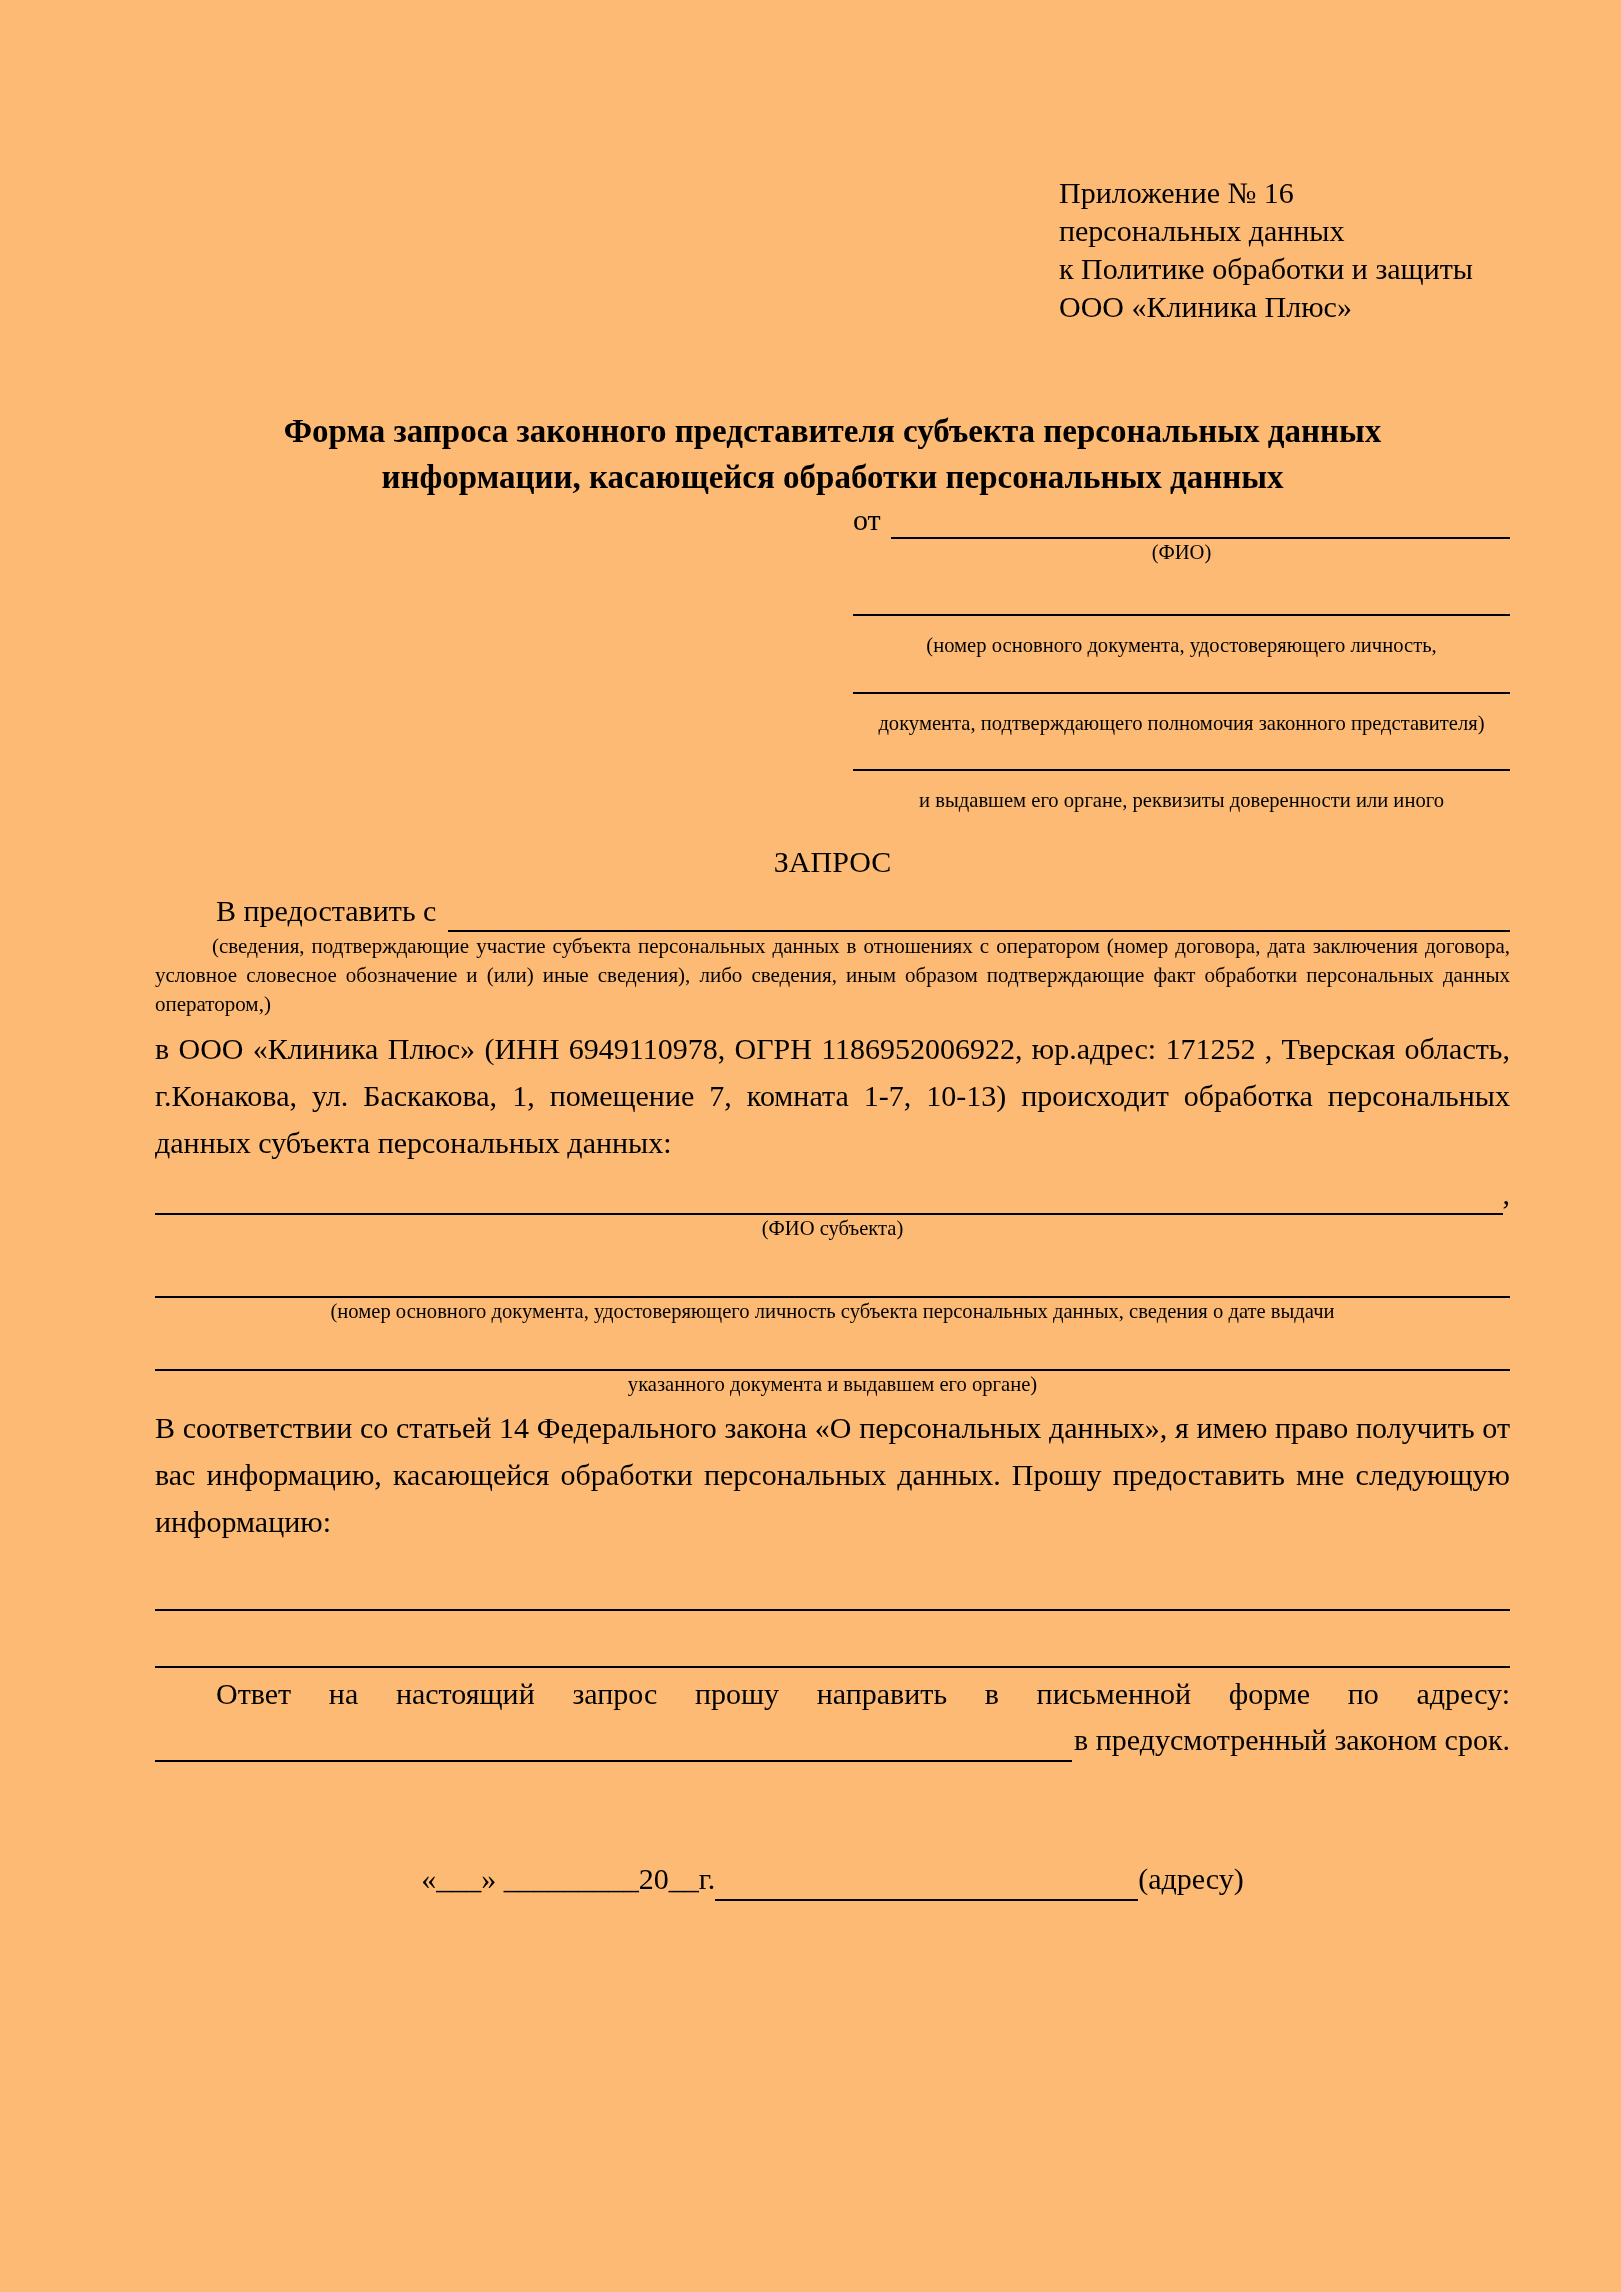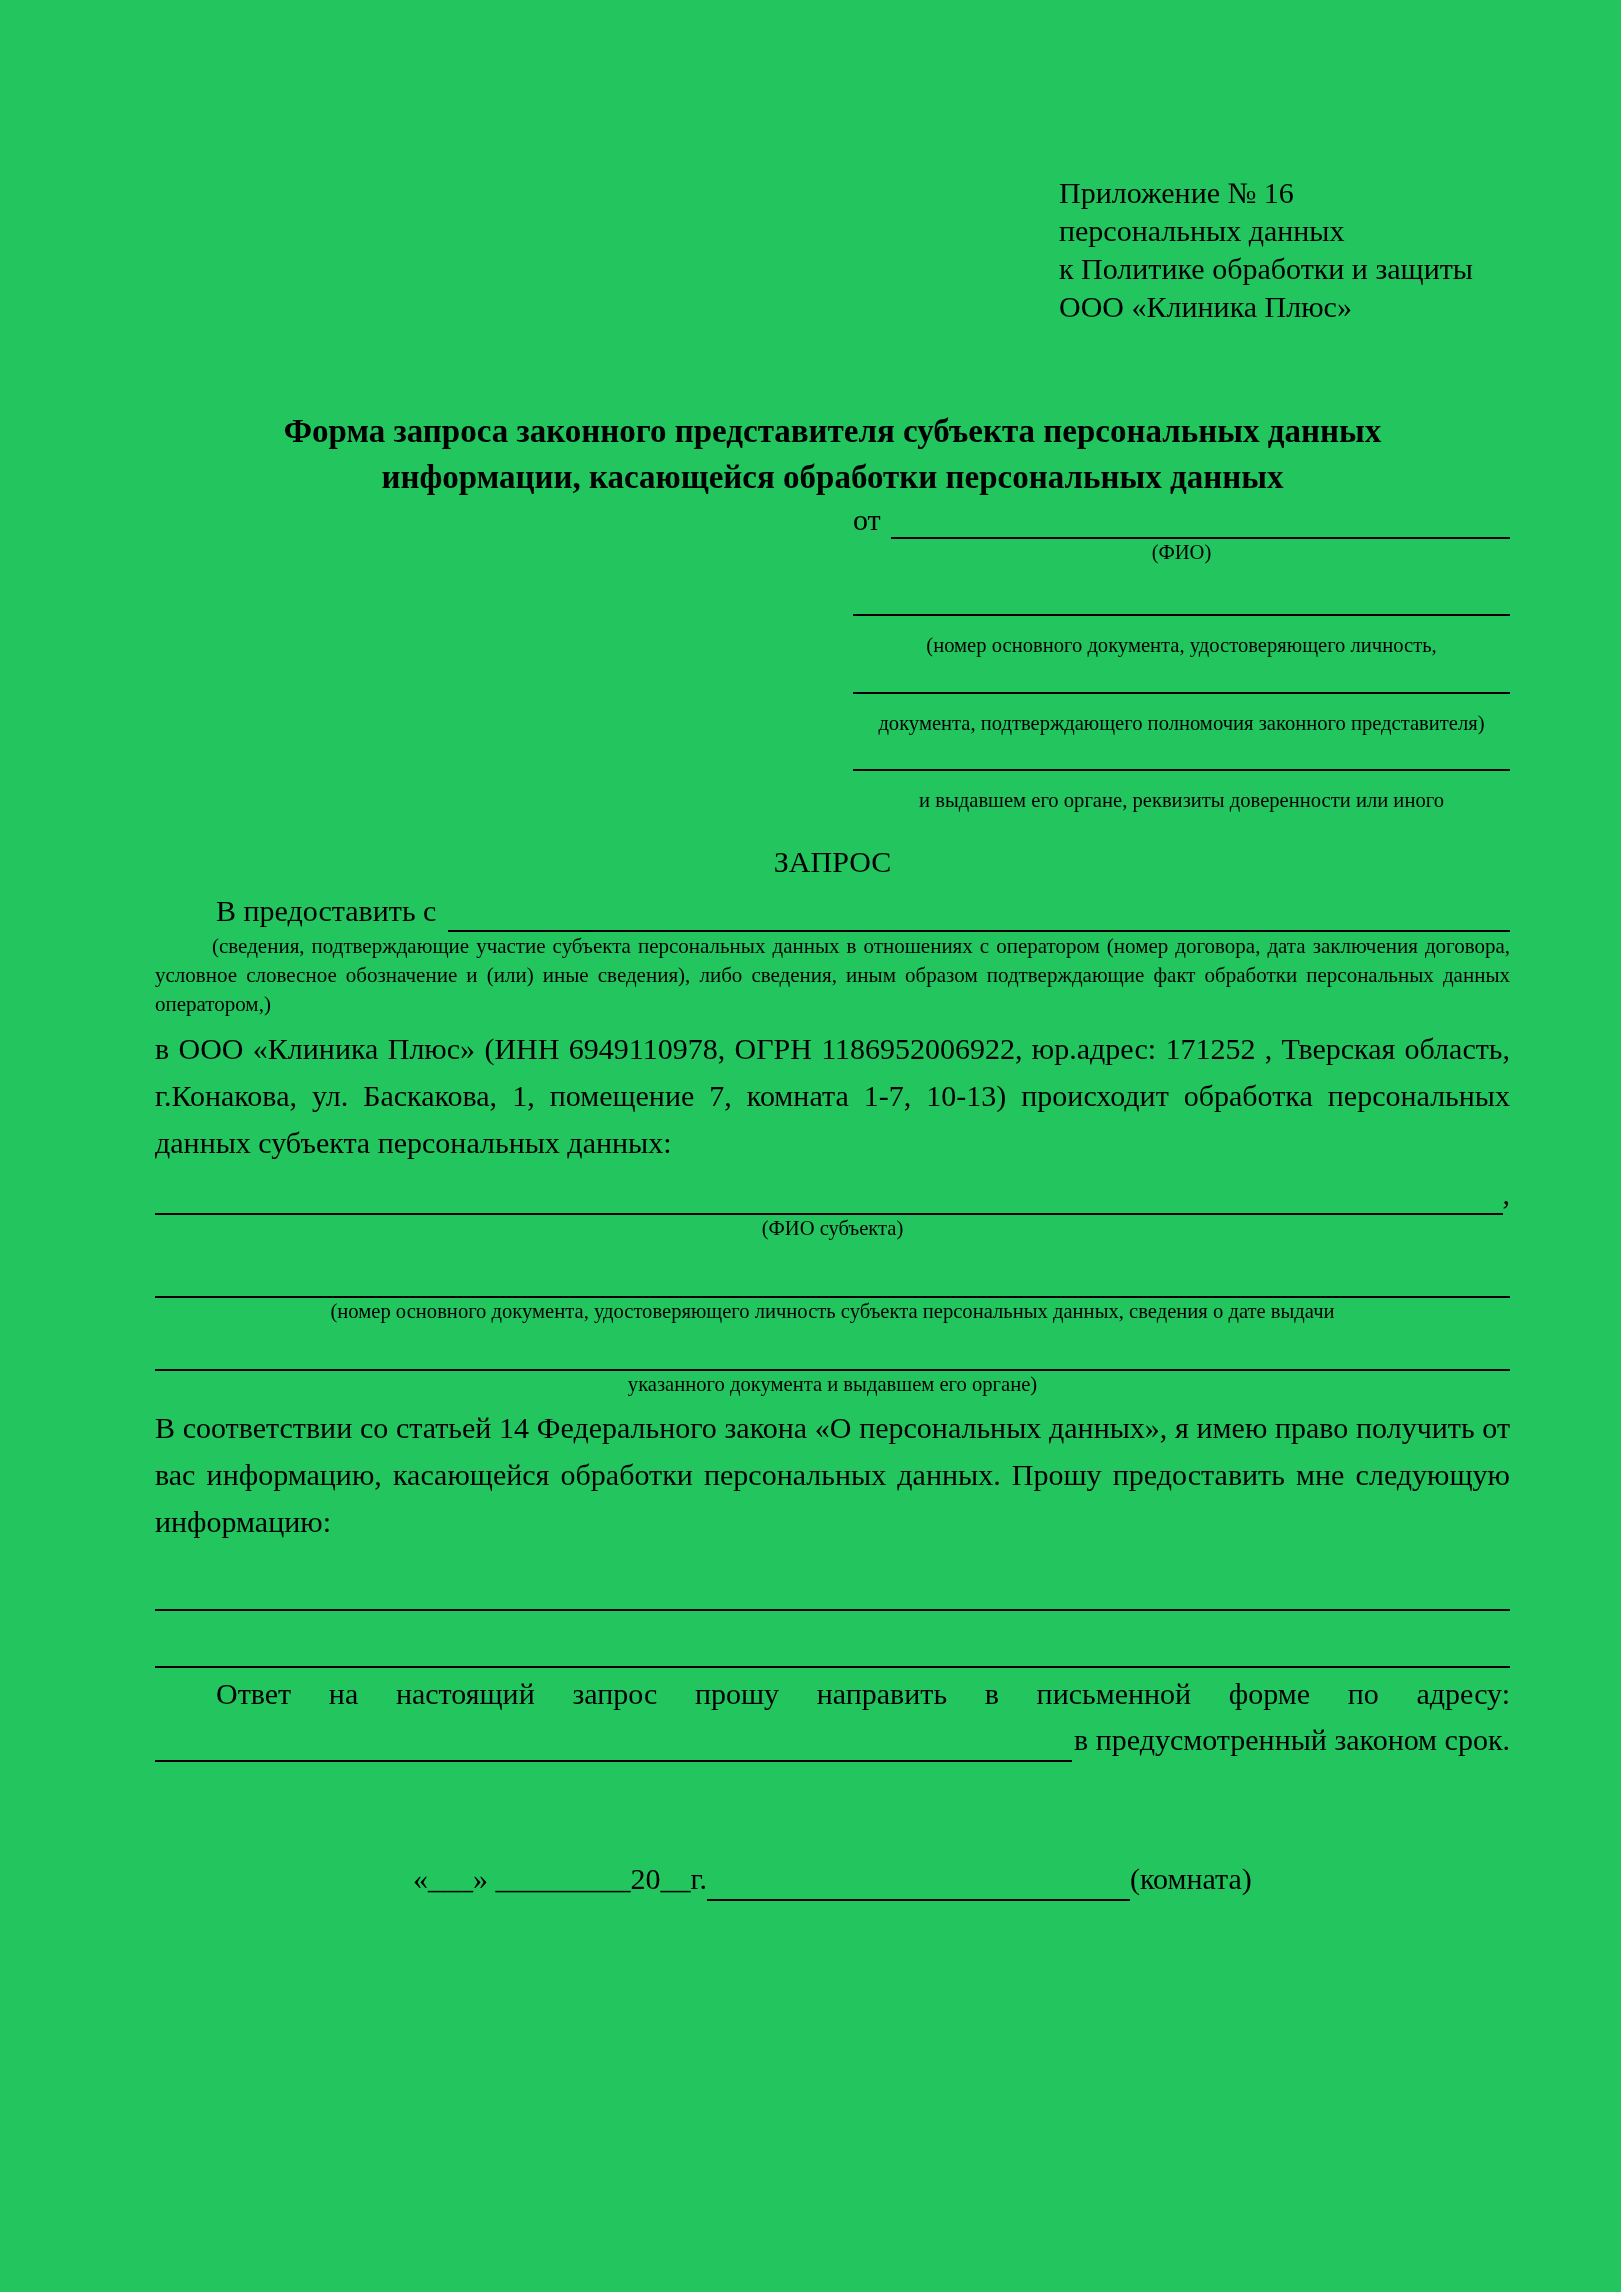--- a/index.html
+++ b/index.html
@@ -4,21 +4,21 @@
 <style>
   html, body {
     margin: 0;
     padding: 0;
     background: #ffffff;
   }
   .page {
     position: relative;
     width: 1621px;
     height: 2293px;
-    background: #22c55e;
+    background: #fdba74;
     color: #000000;
     font-family: "Liberation Serif", "DejaVu Serif", serif;
     font-size: 30px;
     overflow: hidden;
   }
   .content {
     position: absolute;
     left: 155px;
     top: 0;
     width: 1355px;
@@ -224,19 +224,19 @@
     <div class="reply-line">Ответ на настоящий запрос прошу направить в письменной форме по адресу:</div>
     <div class="reply-row">
       <span class="blank"></span>
       <span class="tail">в предусмотренный законом срок.</span>
     </div>
 
     <div class="footer-row">
       <span>«___» _________20__г.</span>
       <span class="sig-group">
         <span class="blank"></span>
-        <span>(комната)</span>
+        <span>(адресу)</span>
       </span>
     </div>
 
   </div>
 </div>
 
 
 </body></html>

